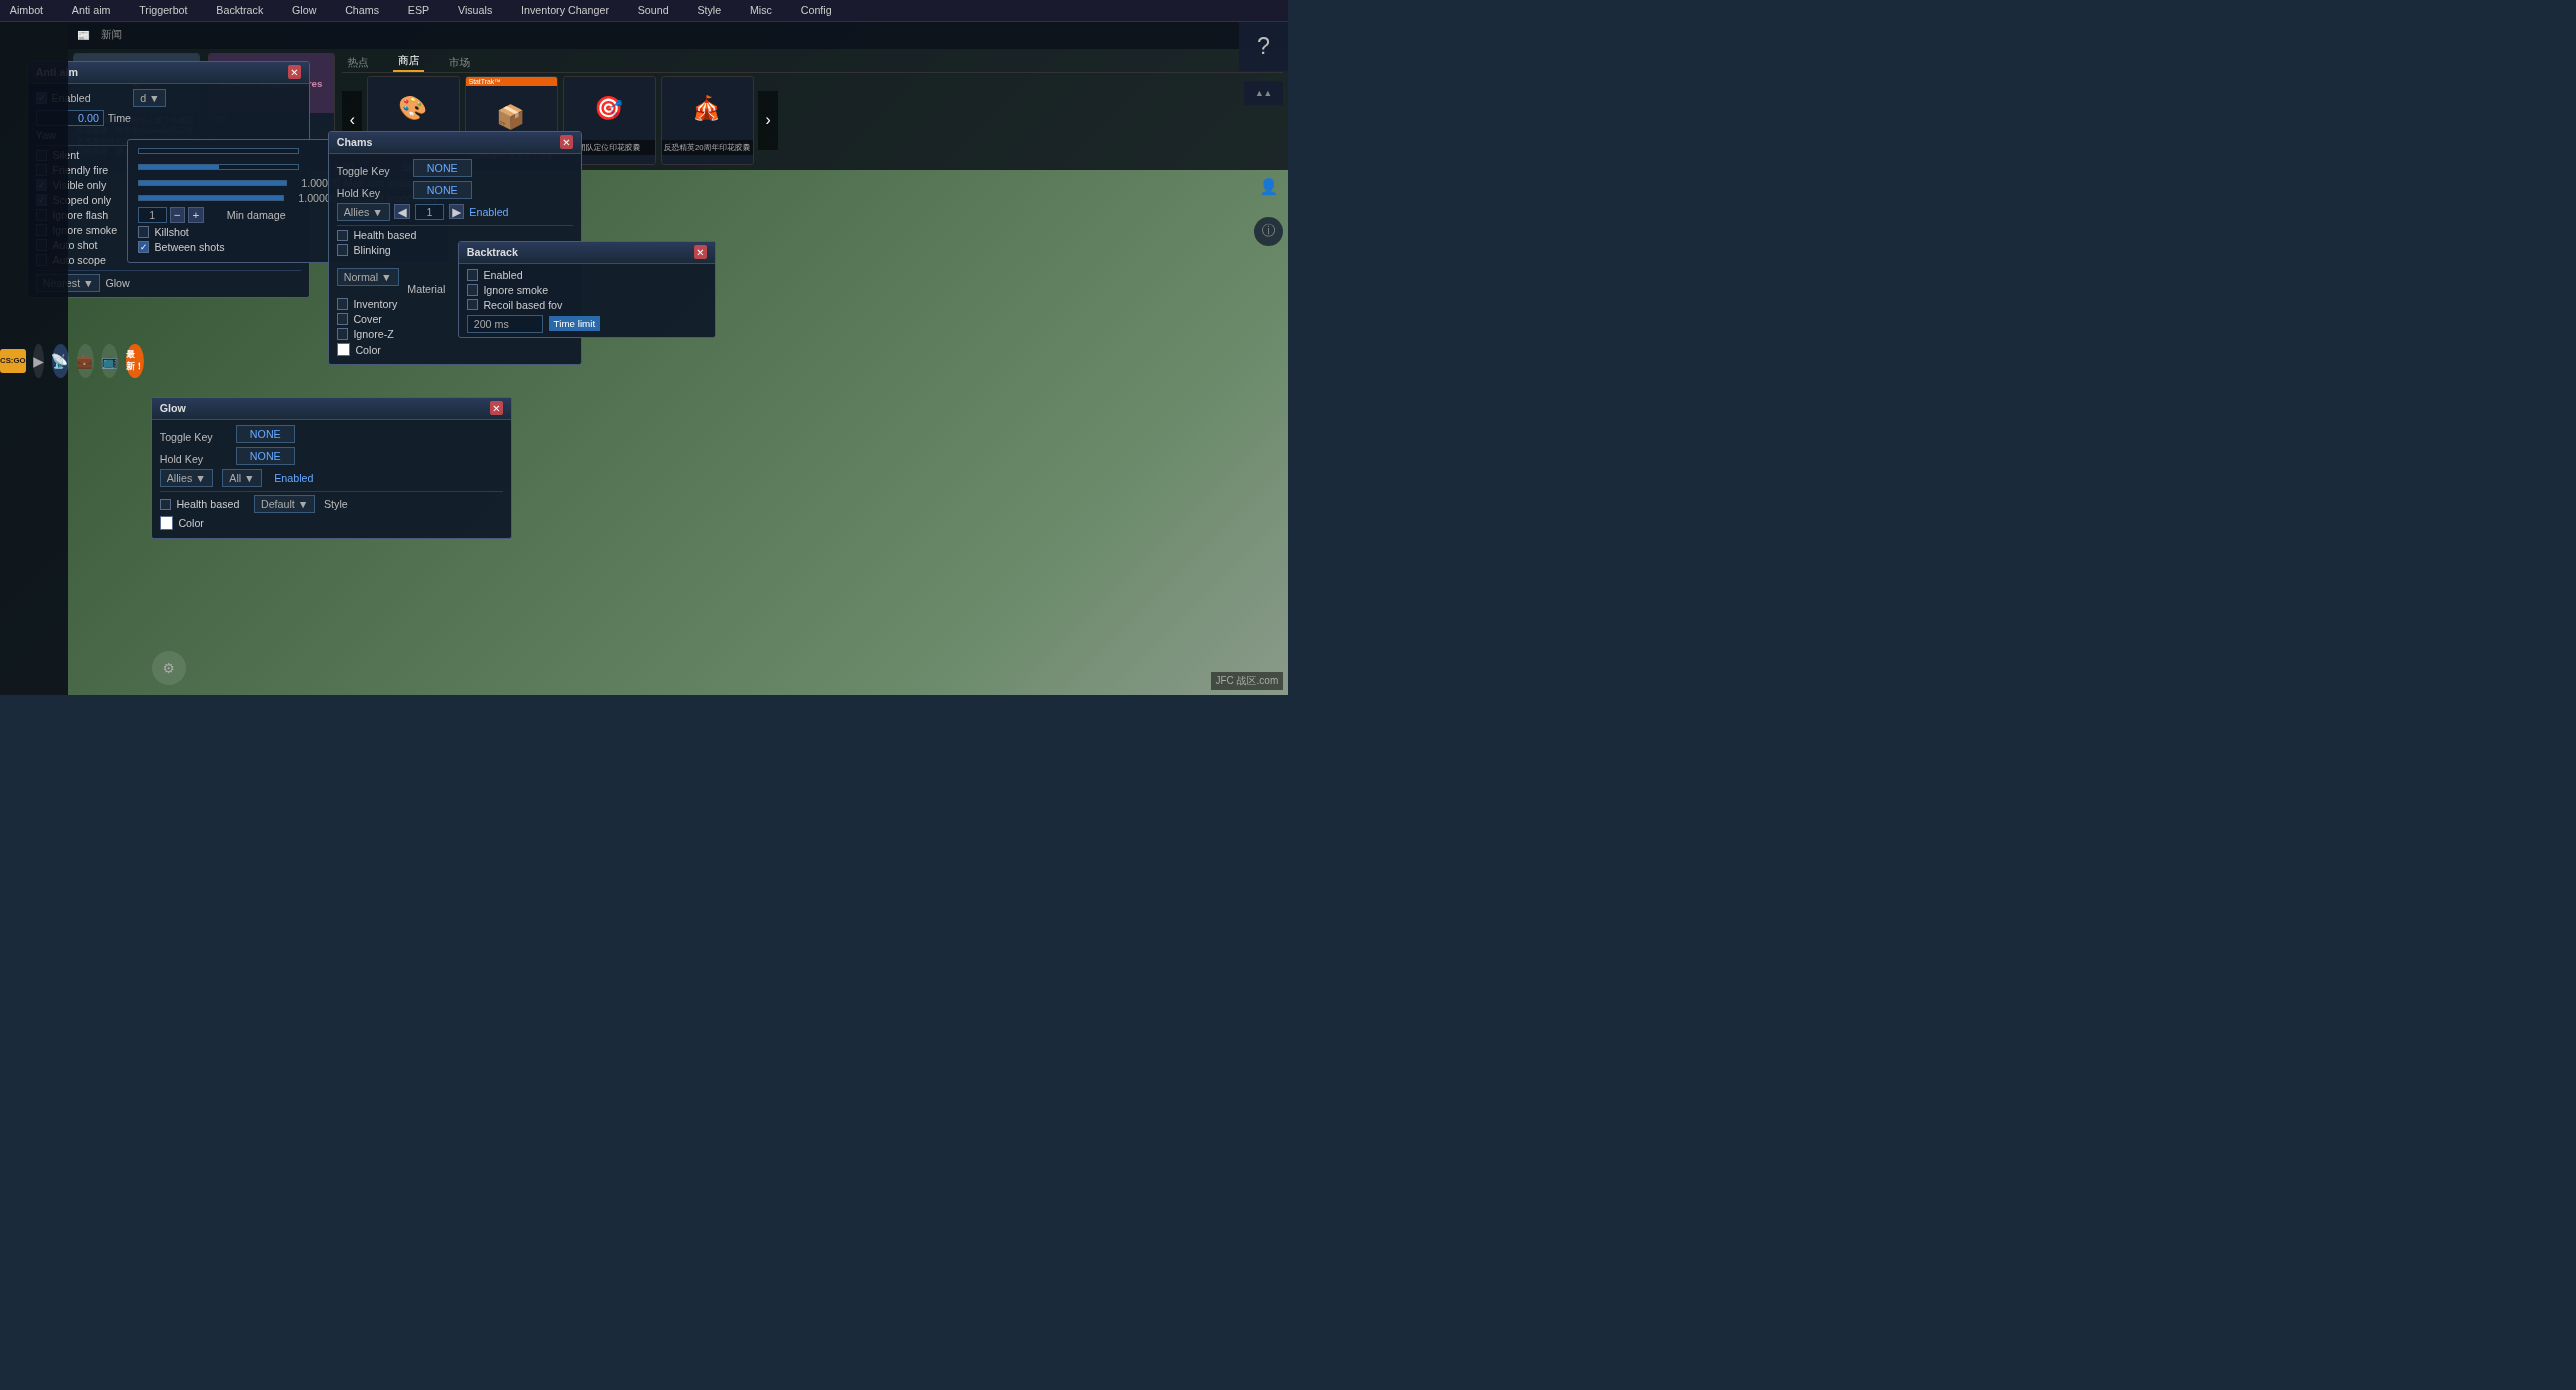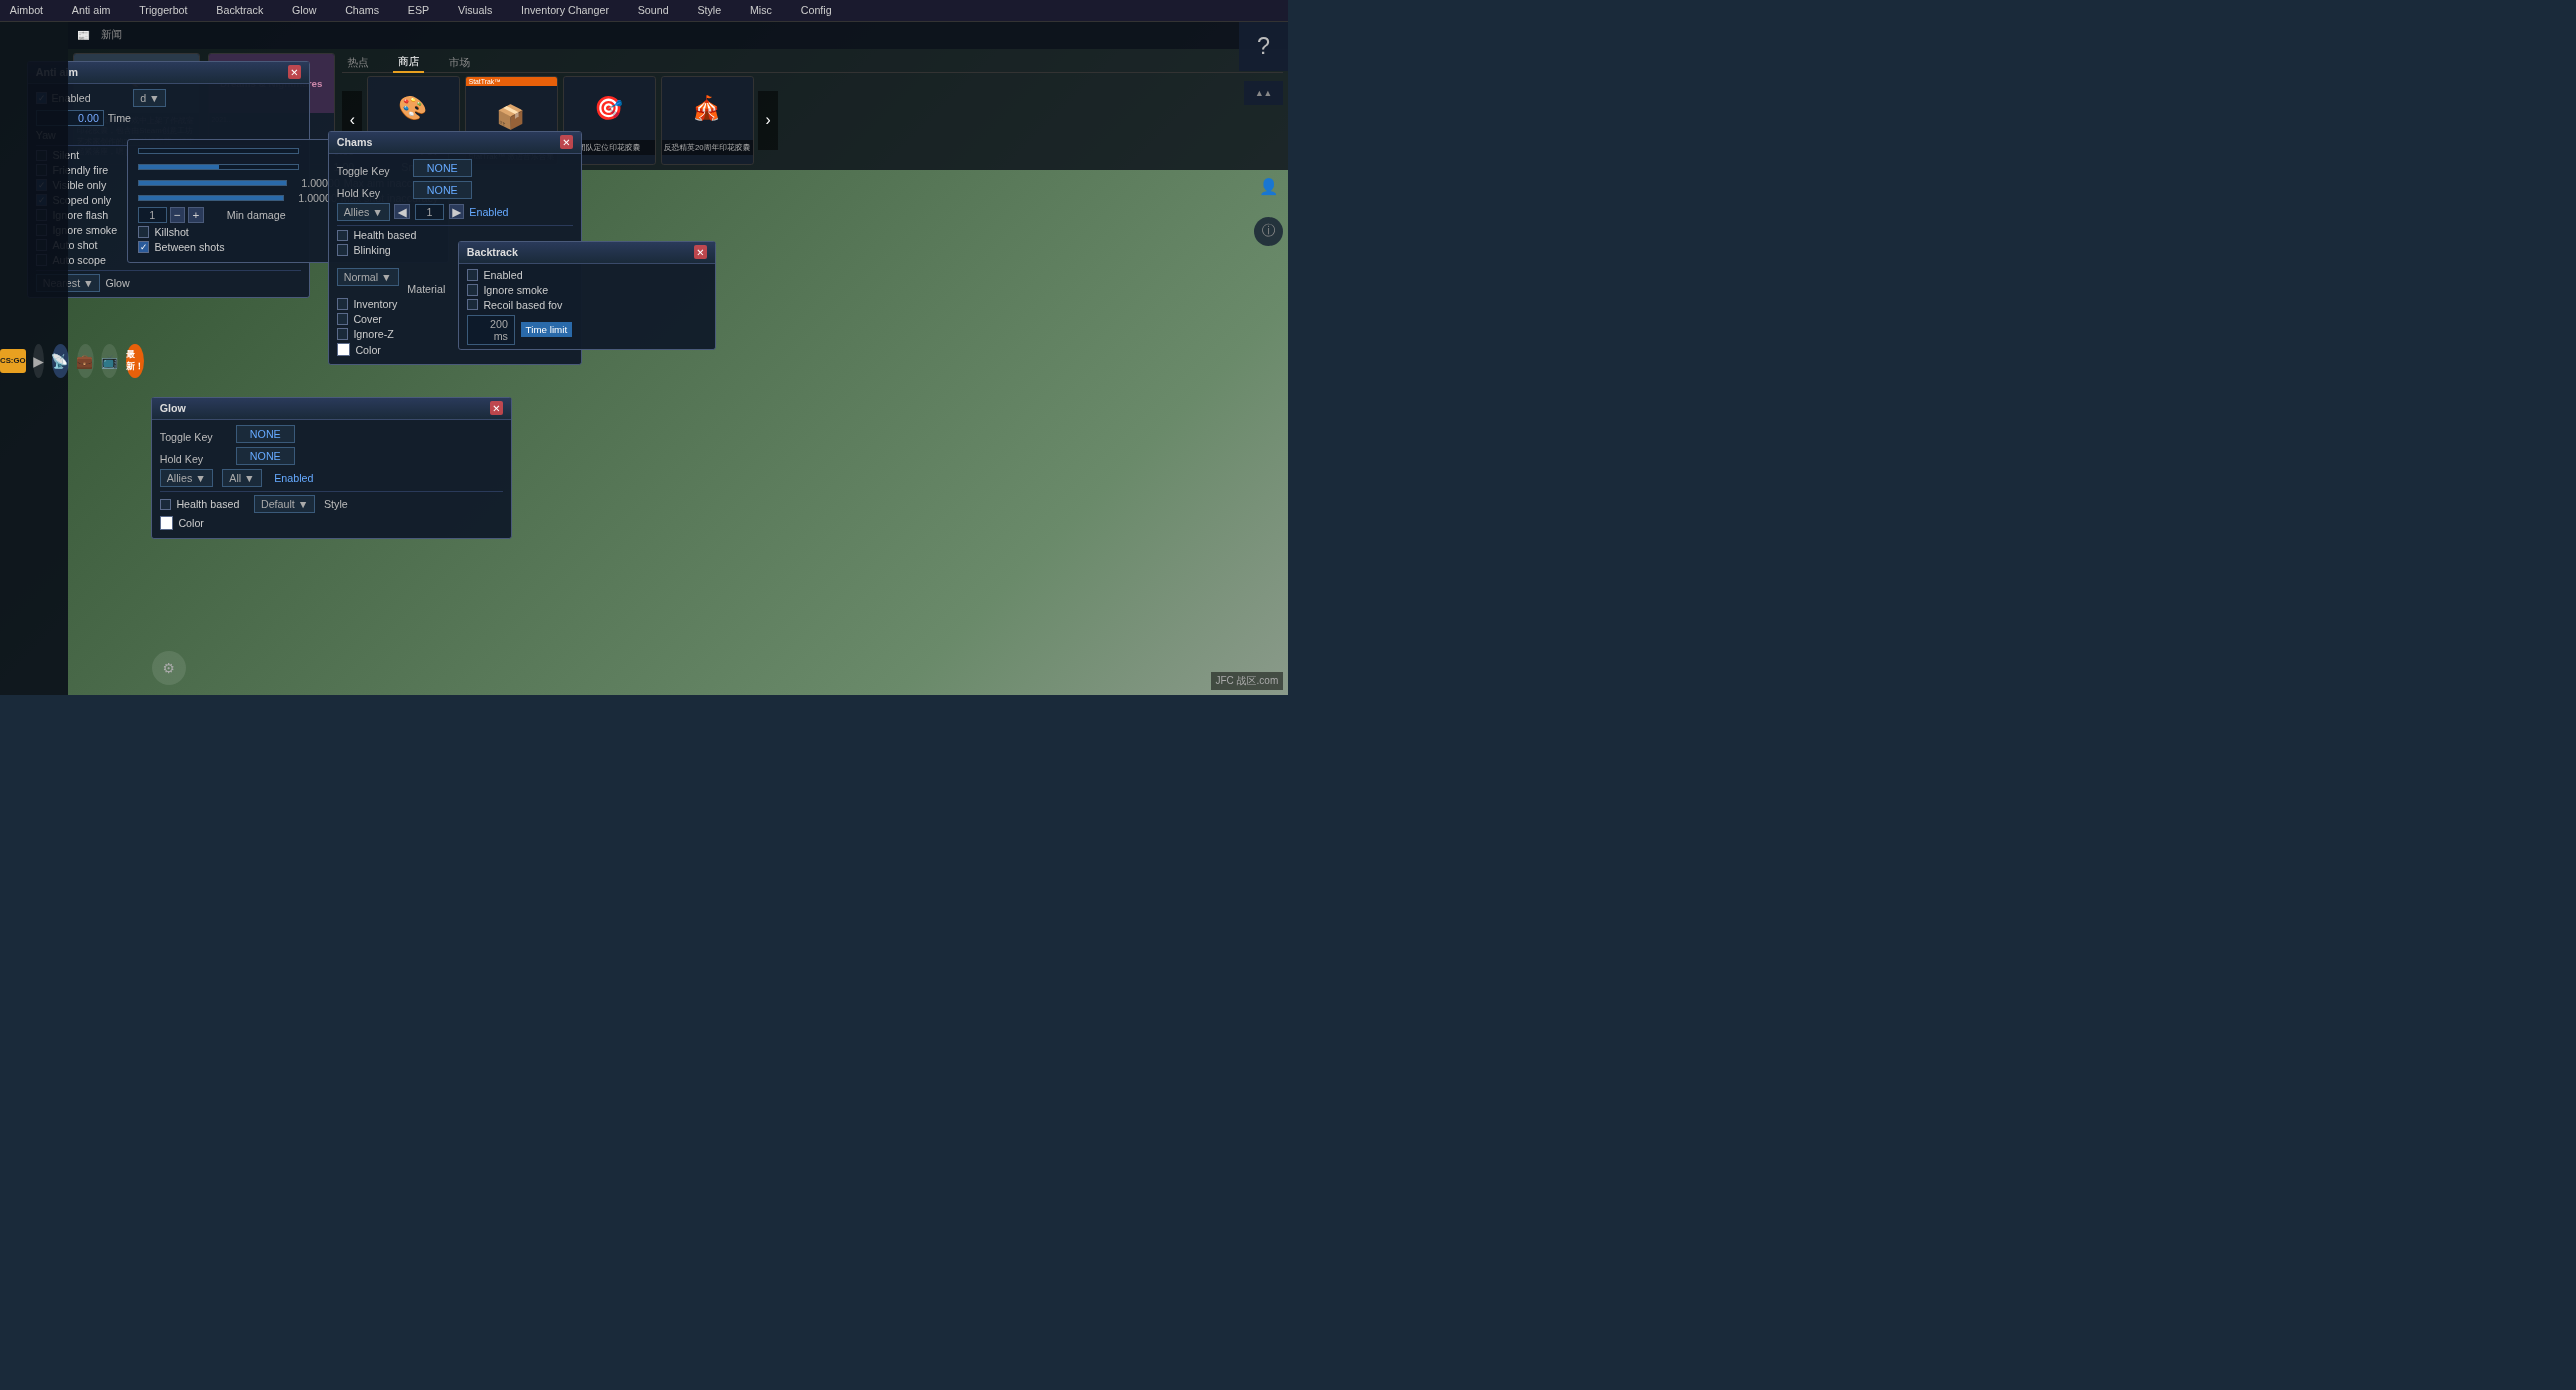--- a/index.html
+++ b/index.html
@@ -371,22 +371,22 @@
       align-items: center;
       gap: 5.9px;
       margin-top: 3.9px;
     }
     .ms-input {
       background: #0d1a2a;
       border: 1px solid #3a5a7a;
       color: #aaa;
       padding: 2px 5.9px;
       font-size: 10.7px;
-      width: 48px;
-      text-align: right;
+      width: 76px;
+      text-align: left;
     }
     .time-limit-badge {
       background: #2a6aaa;
       color: #fff;
       font-size: 9.8px;
       padding: 2px 4.9px;
     }
 
     
     .glow-panel {
@@ -547,21 +547,21 @@
 
       <div class="news-item">
         <div class="news-thumb">🎨</div>
         <div class="news-text">今日，我们在游戏中上架了作战室印花胶囊，包含由Steam创意工坊艺术家创作的22款独特印花。还不起紧落座，嗯 [...]</div>
       </div>
       <div class="news-item">
         <div class="news-thumb" style="background:#3a2a4a;font-size:9.8px;color:#c8a;font-weight:bold;">Dreams &amp; Nightmares</div>
         <div class="news-text" style="font-size:6.8px;color:#888;">2021...</div>
       </div>
       <div style="display:flex;flex-direction:column;gap:2.9px;flex:1;">
-        <div class="csgo-tabs" style="background:transparent;padding:0;height:19.5px;">
+        <div class="csgo-tabs" style="background:transparent;padding:0;height:19.5px;align-items:flex-end;">
           <span class="csgo-tab">热点</span>
           <span class="csgo-tab active">商店</span>
           <span class="csgo-tab">市场</span>
         </div>
         <div style="display:flex;align-items:center;gap:4.9px;">
           <div class="arrow-btn">‹</div>
           <div style="display:flex;gap:4.9px;">
             <div class="store-item">
               <div class="store-item-img">🎨</div>
               <div class="store-item-label">作战室印花胶囊</div>

